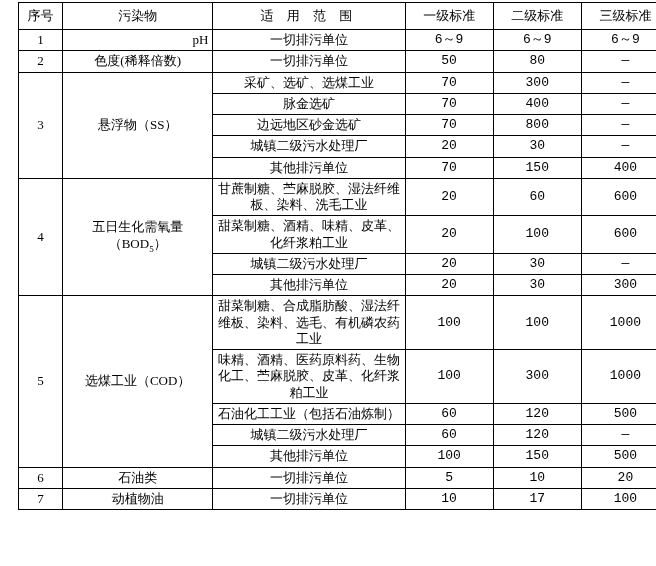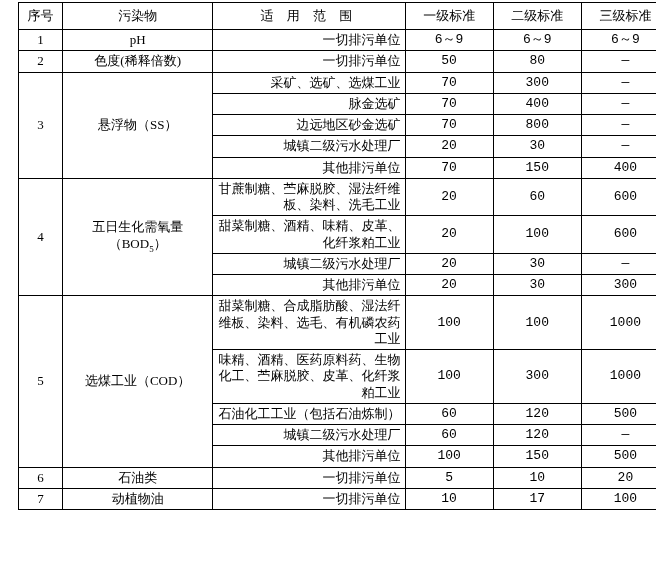--- a/index.html
+++ b/index.html
@@ -36,22 +36,22 @@
   }
   .hdr td {
     text-align: center;
     font-size: 13px;
     padding: 4px 2px;
     height: 22px;
   }
   .num { text-align: center; font-family: Liberation Mono, monospace; }
   .idx { text-align: center; }
   .pol { text-align: center; }
-  .scope { text-align: right; padding-left: 6px; }
-  .bold { font-weight: bold; }
+  .scope { text-align: center; padding-left: 6px; }
+  .bold { font-weight: bold; text-align: right; }
   .sub { font-size: 9px; vertical-align: sub; }
   .hdr-scope { letter-spacing: 5px; font-family: Liberation Serif, serif; }
 </style>
 </head>
 <body>
 
 <div id="sheet">
   <table class="std">
     <colgroup>
       <col style="width:44px">

